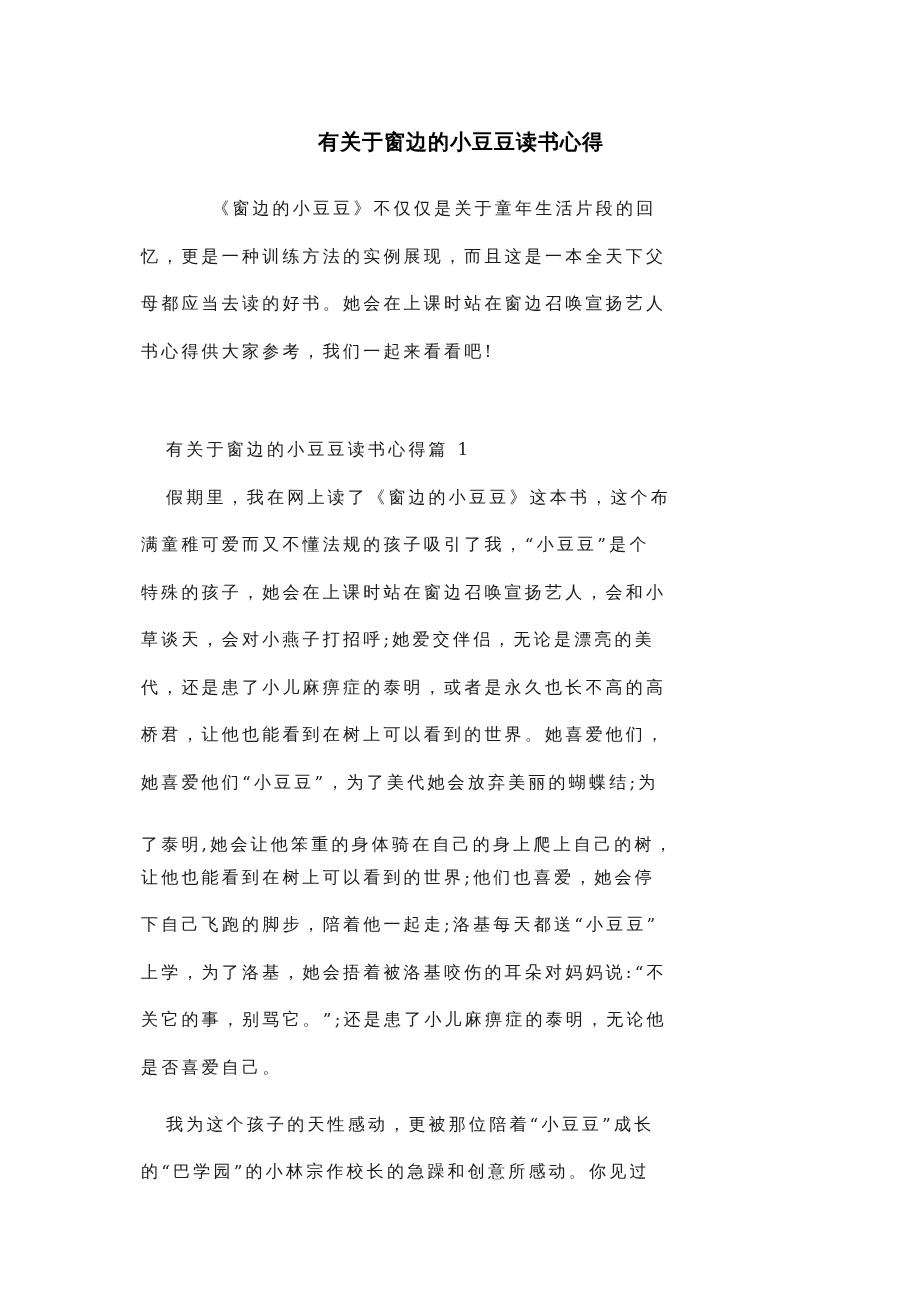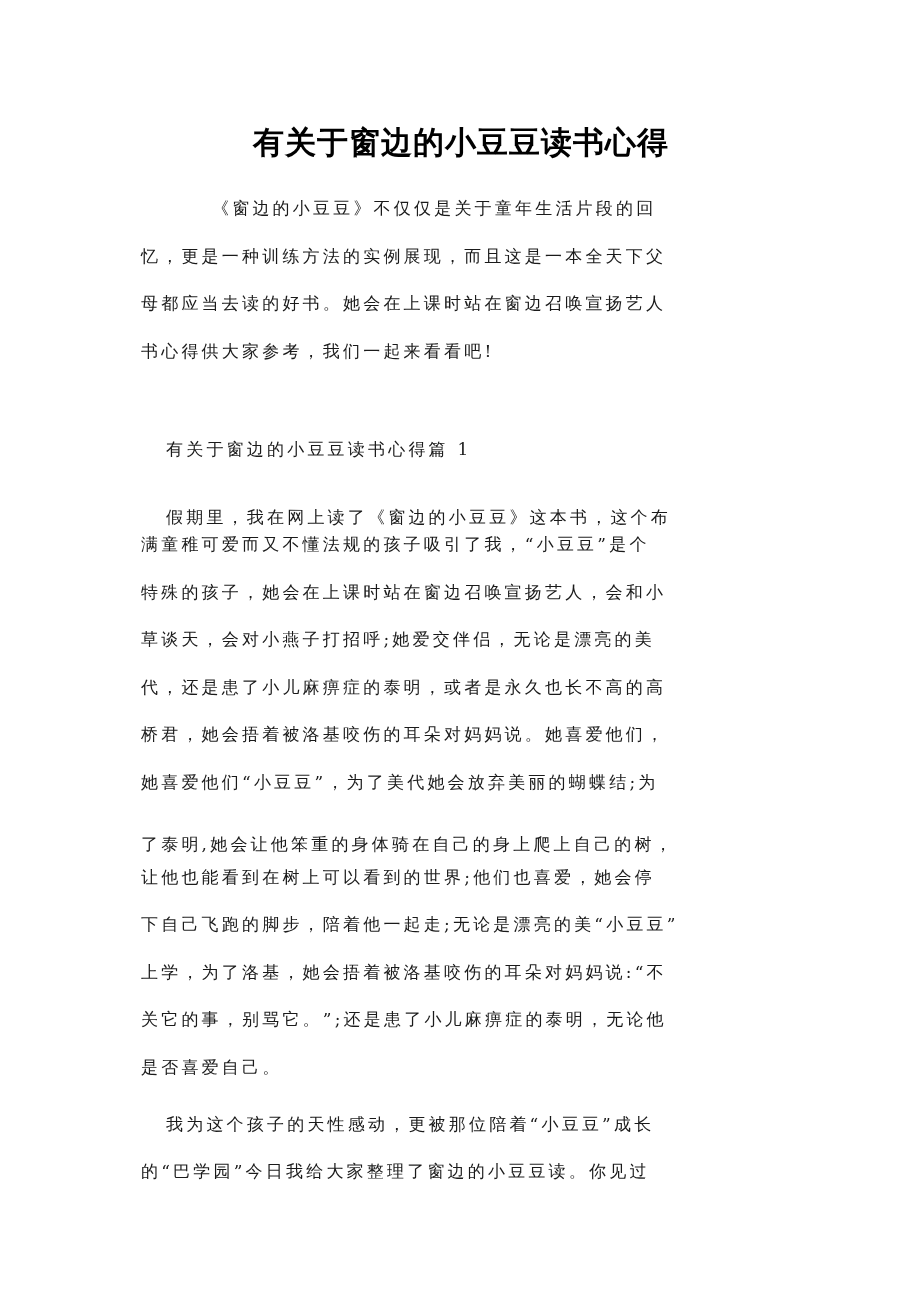--- a/index.html
+++ b/index.html
@@ -22,21 +22,21 @@
       width: 640px;
     }
     .title {
       position: absolute;
       left: 0;
       width: 640px;
       top: 118px;
       text-align: center;
       font-family: "DejaVu Sans", "Liberation Sans", sans-serif;
       font-weight: bold;
-      font-size: 31px;
+      font-size: 21px;
       line-height: 48px;
       letter-spacing: 1px;
       margin: 0;
       color: #000000;
     }
     .line {
       position: absolute;
       left: 0;
       white-space: nowrap;
       font-size: 17px;
@@ -53,29 +53,29 @@
 <div class="page">
   <h1 class="title">有关于窗边的小豆豆读书心得</h1>
 
   <div class="line ind4" style="top:193px">《窗边的小豆豆》不仅仅是关于童年生活片段的回</div>
   <div class="line" style="top:241px">忆，更是一种训练方法的实例展现，而且这是一本全天下父</div>
   <div class="line" style="top:288px">母都应当去读的好书。她会在上课时站在窗边召唤宣扬艺人</div>
   <div class="line" style="top:336px">书心得供大家参考，我们一起来看看吧!</div>
 
   <div class="line ind1" style="top:434px">有关于窗边的小豆豆读书心得篇 1</div>
 
-  <div class="line ind1" style="top:502px">假期里，我在网上读了《窗边的小豆豆》这本书，这个布</div>
+  <div class="line ind1" style="top:482px">假期里，我在网上读了《窗边的小豆豆》这本书，这个布</div>
   <div class="line" style="top:529px">满童稚可爱而又不懂法规的孩子吸引了我，“小豆豆”是个</div>
   <div class="line" style="top:577px">特殊的孩子，她会在上课时站在窗边召唤宣扬艺人，会和小</div>
   <div class="line" style="top:624px">草谈天，会对小燕子打招呼;她爱交伴侣，无论是漂亮的美</div>
   <div class="line" style="top:672px">代，还是患了小儿麻痹症的泰明，或者是永久也长不高的高</div>
-  <div class="line" style="top:719px">桥君，她会捂着被洛基咬伤的耳朵对妈妈说。她喜爱他们，</div>
+  <div class="line" style="top:719px">桥君，让他也能看到在树上可以看到的世界。她喜爱他们，</div>
   <div class="line" style="top:767px">她喜爱他们“小豆豆”，为了美代她会放弃美丽的蝴蝶结;为</div>
   <div class="line" style="top:829px">了泰明,她会让他笨重的身体骑在自己的身上爬上自己的树，</div>
   <div class="line" style="top:862px">让他也能看到在树上可以看到的世界;他们也喜爱，她会停</div>
-  <div class="line" style="top:909px">下自己飞跑的脚步，陪着他一起走;无论是漂亮的美“小豆豆”</div>
+  <div class="line" style="top:909px">下自己飞跑的脚步，陪着他一起走;洛基每天都送“小豆豆”</div>
   <div class="line" style="top:957px">上学，为了洛基，她会捂着被洛基咬伤的耳朵对妈妈说:“不</div>
   <div class="line" style="top:1004px">关它的事，别骂它。”;还是患了小儿麻痹症的泰明，无论他</div>
   <div class="line" style="top:1052px">是否喜爱自己。</div>
 
   <div class="line ind1" style="top:1109px">我为这个孩子的天性感动，更被那位陪着“小豆豆”成长</div>
-  <div class="line" style="top:1156px">的“巴学园”今日我给大家整理了窗边的小豆豆读。你见过</div>
+  <div class="line" style="top:1156px">的“巴学园”的小林宗作校长的急躁和创意所感动。你见过</div>
 </div>
 
 </body></html>

